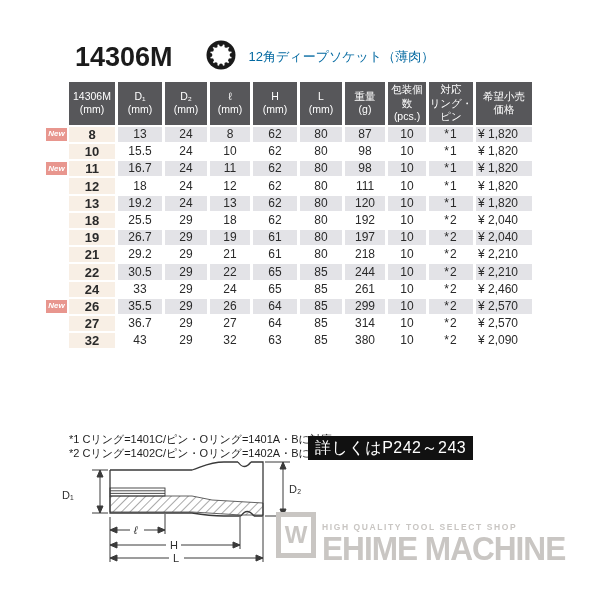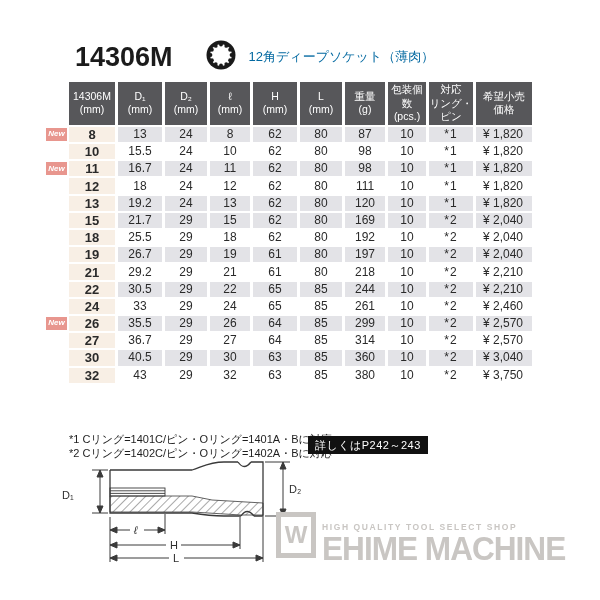--- a/index.html
+++ b/index.html
@@ -14,29 +14,29 @@
 
   
   .tablewrap{position:absolute;left:66px;top:80px;}
   table{border-collapse:separate;border-spacing:3px 2px;}
   th{background:#57575a;color:#fff;font-weight:normal;font-size:10.5px;line-height:1.3;
      height:32px;padding:1px 0;text-align:center;vertical-align:middle;}
   td{font-size:12px;text-align:center;height:15.2px;line-height:15px;padding:0 2px;color:#2a2a2a;white-space:nowrap;}
   td.c-size{background:#f8efe5;font-weight:bold;font-size:13px;position:relative;}
   tr.stripe td:not(.c-size){background:#e3e3e7;}
   tr.plain  td:not(.c-size){background:#ffffff;}
-  td.c-price{text-align:center;padding-right:4px;}
+  td.c-price{text-align:left;padding-right:4px;}
   td.c-ring{letter-spacing:1px;}
   .new-badge{position:absolute;left:-23px;top:1px;width:21px;height:13px;background:#e8968e;
      color:#fff;font-size:8px;font-weight:bold;font-style:italic;border-radius:0;
      display:flex;align-items:center;justify-content:center;line-height:1;}
 
   
   .footnotes{position:absolute;left:69px;top:433px;font-size:11px;line-height:13.5px;color:#1e1e1e;}
-  .ref-badge{position:absolute;left:308px;top:436px;background:#111;color:#fff;font-size:11px;
+  .ref-badge{position:absolute;left:308px;top:436px;background:#111;color:#fff;font-size:16px;
      padding:1.5px 7px;letter-spacing:0.5px;}
 
   
   .diagram{position:absolute;left:42px;top:455px;}
   .diagram svg text{font-family:"Liberation Sans","DejaVu Sans",sans-serif;font-size:11px;fill:#2e2e2e;}
 
   
   .logo{position:absolute;left:276px;top:512px;display:flex;align-items:flex-start;color:#c9c6c3;}
   .logo-mark{width:30px;height:36px;border:5px solid #c9c6c3;display:flex;align-items:center;
      justify-content:center;font-weight:bold;font-size:24px;color:#c9c6c3;margin-right:6px;}
@@ -186,32 +186,20 @@
             <td class="c-d1">19.2</td>
             <td class="c-d2">24</td>
             <td class="c-l2">13</td>
             <td class="c-h">62</td>
             <td class="c-l">80</td>
             <td class="c-weight">120</td>
             <td class="c-pack">10</td>
             <td class="c-ring">*1</td>
             <td class="c-price">¥ 1,820</td>
           </tr>
-          <tr class="stripe">
-            <td class="c-size">15</td>
-            <td class="c-d1">21.7</td>
-            <td class="c-d2">29</td>
-            <td class="c-l2">15</td>
-            <td class="c-h">62</td>
-            <td class="c-l">80</td>
-            <td class="c-weight">169</td>
-            <td class="c-pack">10</td>
-            <td class="c-ring">*2</td>
-            <td class="c-price">¥ 2,040</td>
-          </tr>
           <tr class="plain">
             <td class="c-size">18</td>
             <td class="c-d1">25.5</td>
             <td class="c-d2">29</td>
             <td class="c-l2">18</td>
             <td class="c-h">62</td>
             <td class="c-l">80</td>
             <td class="c-weight">192</td>
             <td class="c-pack">10</td>
             <td class="c-ring">*2</td>
@@ -282,43 +270,31 @@
             <td class="c-d1">36.7</td>
             <td class="c-d2">29</td>
             <td class="c-l2">27</td>
             <td class="c-h">64</td>
             <td class="c-l">85</td>
             <td class="c-weight">314</td>
             <td class="c-pack">10</td>
             <td class="c-ring">*2</td>
             <td class="c-price">¥ 2,570</td>
           </tr>
-          <tr class="stripe">
-            <td class="c-size">30</td>
-            <td class="c-d1">40.5</td>
-            <td class="c-d2">29</td>
-            <td class="c-l2">30</td>
-            <td class="c-h">63</td>
-            <td class="c-l">85</td>
-            <td class="c-weight">360</td>
-            <td class="c-pack">10</td>
-            <td class="c-ring">*2</td>
-            <td class="c-price">¥ 3,040</td>
-          </tr>
           <tr class="plain">
             <td class="c-size">32</td>
             <td class="c-d1">43</td>
             <td class="c-d2">29</td>
             <td class="c-l2">32</td>
             <td class="c-h">63</td>
             <td class="c-l">85</td>
             <td class="c-weight">380</td>
             <td class="c-pack">10</td>
             <td class="c-ring">*2</td>
-            <td class="c-price">¥ 3,750</td>
+            <td class="c-price">¥ 2,090</td>
           </tr>
         </tbody>
     </table>
   </div>
 
   <div class="footnotes">
     <div>*1 Cリング=1401C/ピン・Oリング=1401A・Bに対応</div>
     <div>*2 Cリング=1402C/ピン・Oリング=1402A・Bに対応</div>
   </div>
   <span class="ref-badge">詳しくはP242～243</span>

